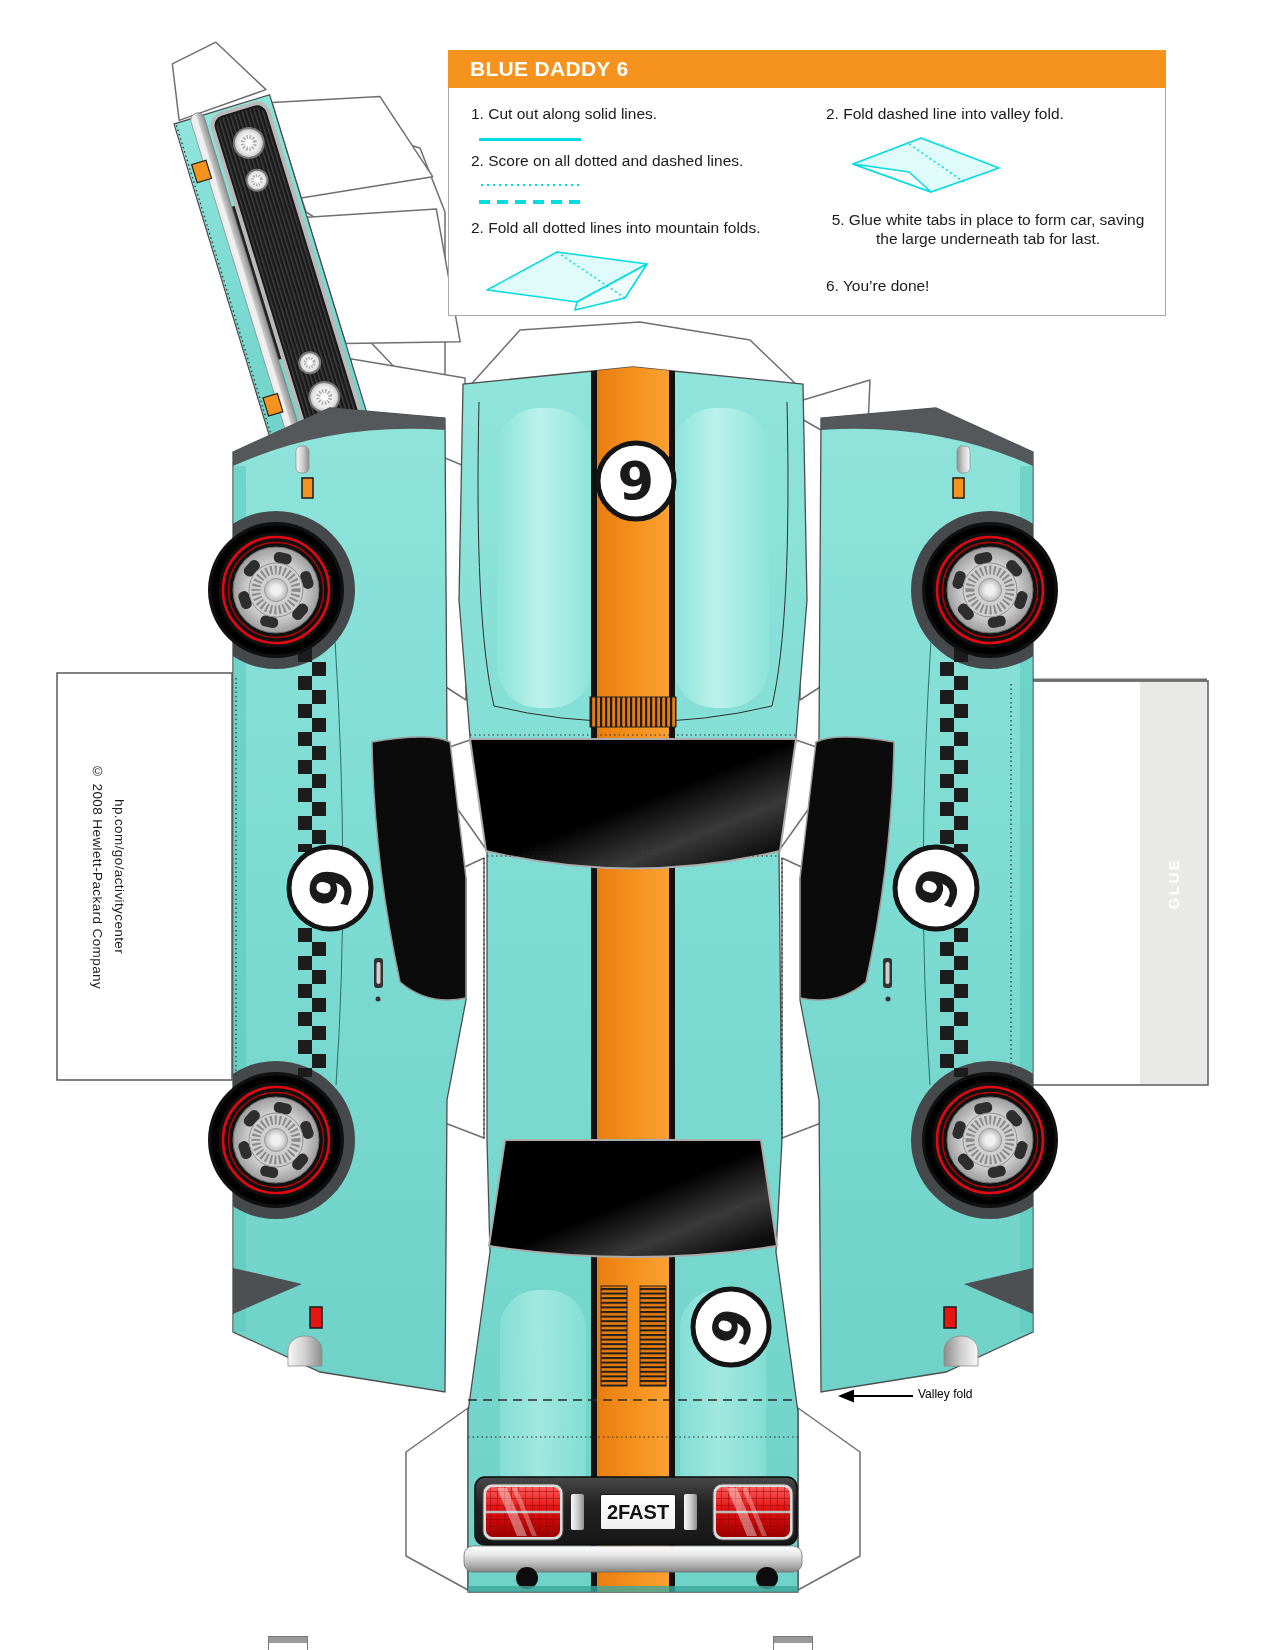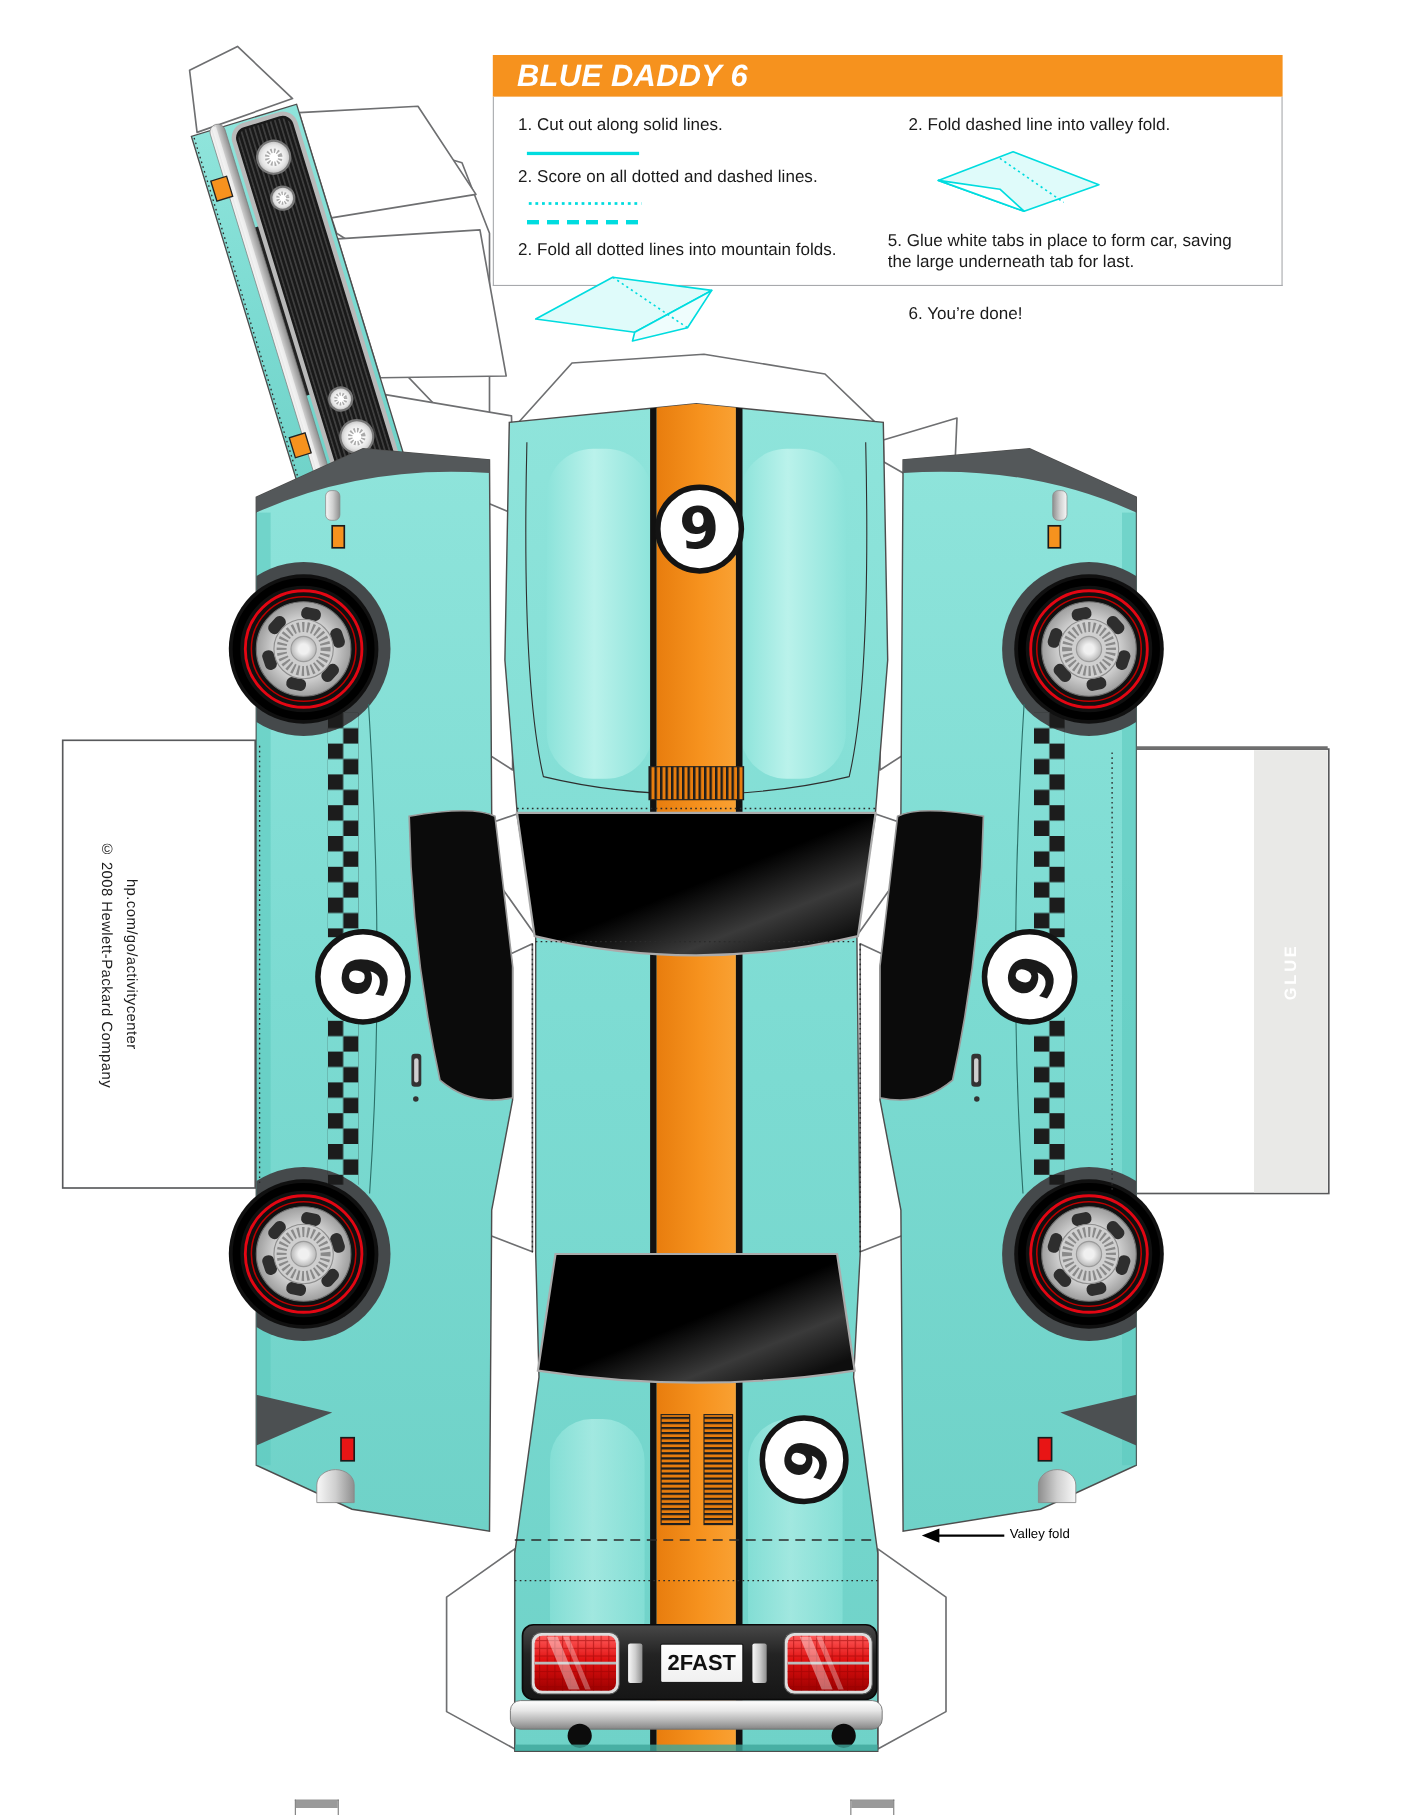--- a/index.html
+++ b/index.html
@@ -4,23 +4,23 @@
 <style>
   html,body{margin:0;padding:0;background:#fff;}
   .page{position:relative;width:1275px;height:1650px;background:#ffffff;
         font-family:"Liberation Sans",sans-serif;overflow:hidden;}
   .abs{position:absolute;}
   svg text{font-family:"DejaVu Sans",sans-serif;}
 
   
   .panel{left:448px;top:50px;width:718px;height:266px;}
   .panel-header{position:absolute;left:0;top:0;width:718px;height:38px;background:#F6921E;
-    color:#fff;font-weight:bold;font-size:28px;letter-spacing:.3px;display:flex;align-items:center;
-    padding-left:22px;box-sizing:border-box;font-style:italic;}
-  .panel-body{position:absolute;left:0;top:38px;width:718px;height:172px;background:#fff;
+    color:#fff;font-weight:bold;font-size:21px;letter-spacing:.3px;display:flex;align-items:center;
+    padding-left:22px;box-sizing:border-box;}
+  .panel-body{position:absolute;left:0;top:38px;width:718px;height:228px;background:#fff;
     border:1px solid #A7A9AC;border-top:none;box-sizing:border-box;}
   .step{position:absolute;font-size:15.5px;color:#1a1a1a;line-height:19px;}
   .line-solid{position:absolute;left:30px;top:88px;width:102px;height:0;border-top:3px solid #00DCDF;}
   .line-dotted{position:absolute;left:30px;top:133px;width:104px;height:4px;
     background-image:radial-gradient(circle,#00DCDF 1.3px,rgba(0,0,0,0) 1.4px);
     background-size:6px 4px;background-repeat:repeat-x;}
   .line-dashed{position:absolute;left:30px;top:150px;width:106px;height:4px;
     background-image:repeating-linear-gradient(90deg,#00DCDF 0 11px,rgba(0,0,0,0) 11px 18px);}
 
   
@@ -333,21 +333,21 @@
       <polygon points="98,62 168,24 146,58 96,70" fill="#EFFDFD" stroke="#00DCDF" stroke-width="1.5" stroke-linejoin="round"></polygon>
       <line x1="78" y1="12" x2="146" y2="58" stroke="#00DCDF" stroke-width="1.5" stroke-dasharray="2 3"></line>
     </svg>
 
     <div class="step" style="left:377px;top:16px;width:320px;">2. Fold dashed line into valley fold.</div>
     <svg class="abs" style="left:400px;top:40px;" width="160" height="74" viewBox="0 0 160 74">
       <polygon points="4,36 72,10 150,40 82,64" fill="#DFFBFA" stroke="#00DCDF" stroke-width="1.5" stroke-linejoin="round"></polygon>
       <polygon points="4,36 60,44 82,64" fill="#FFFFFF" stroke="#00DCDF" stroke-width="1.5" stroke-linejoin="round"></polygon>
       <line x1="60" y1="16" x2="118" y2="56" stroke="#00DCDF" stroke-width="1.5" stroke-dasharray="2 3"></line>
     </svg>
-    <div class="step" style="left:358px;top:122px;width:328px;">5. Glue white tabs in place to form car, saving the large underneath tab for last.</div>
+    <div class="step" style="left:375px;top:122px;width:328px;text-align:center;">5. Glue white tabs in place to form car, saving the large underneath tab for last.</div>
     <div class="step" style="left:377px;top:188px;width:320px;">6. You’re done!</div>
   </div>
 </div>
 
 <div class="abs copyright">
   <div>© 2008 Hewlett-Packard Company</div>
   <div>hp.com/go/activitycenter</div>
 </div>
 
 <div class="abs glue">

